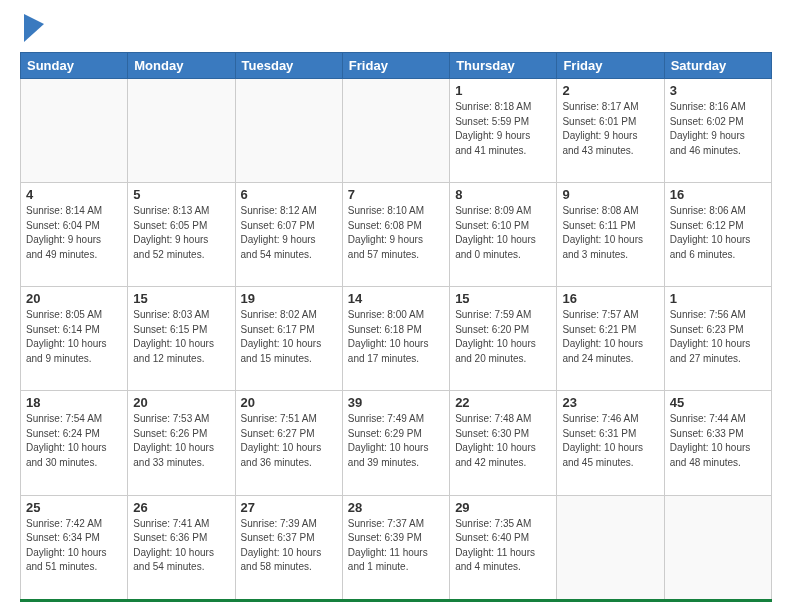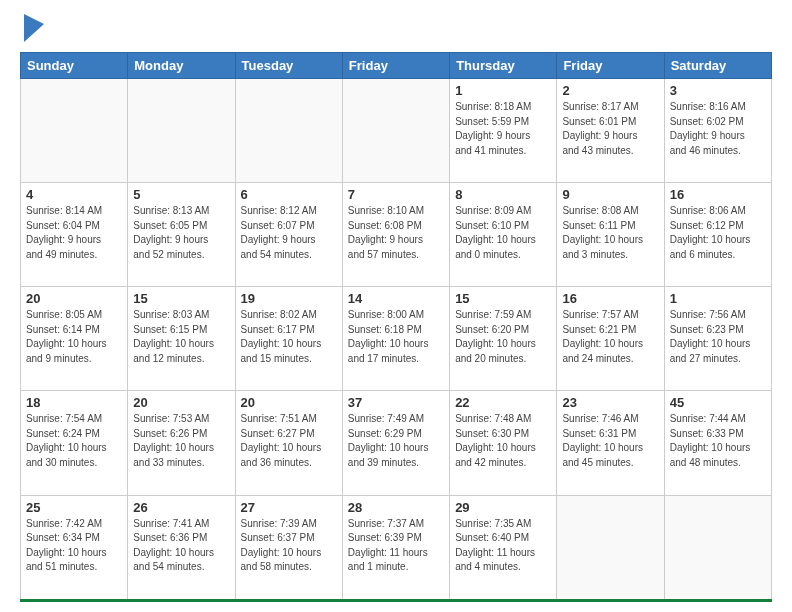--- a/index.html
+++ b/index.html
@@ -220,21 +220,21 @@
           </td>
           <td>
             <span class="day-num">20</span>
             <div class="day-info">Sunrise: 7:53 AM<br>Sunset: 6:26 PM<br>Daylight: 10 hours<br>and 33 minutes.</div>
           </td>
           <td>
             <span class="day-num">20</span>
             <div class="day-info">Sunrise: 7:51 AM<br>Sunset: 6:27 PM<br>Daylight: 10 hours<br>and 36 minutes.</div>
           </td>
           <td>
-            <span class="day-num">37</span>
+            <span class="day-num">39</span>
             <div class="day-info">Sunrise: 7:49 AM<br>Sunset: 6:29 PM<br>Daylight: 10 hours<br>and 39 minutes.</div>
           </td>
           <td>
             <span class="day-num">22</span>
             <div class="day-info">Sunrise: 7:48 AM<br>Sunset: 6:30 PM<br>Daylight: 10 hours<br>and 42 minutes.</div>
           </td>
           <td>
             <span class="day-num">23</span>
             <div class="day-info">Sunrise: 7:46 AM<br>Sunset: 6:31 PM<br>Daylight: 10 hours<br>and 45 minutes.</div>
           </td>

